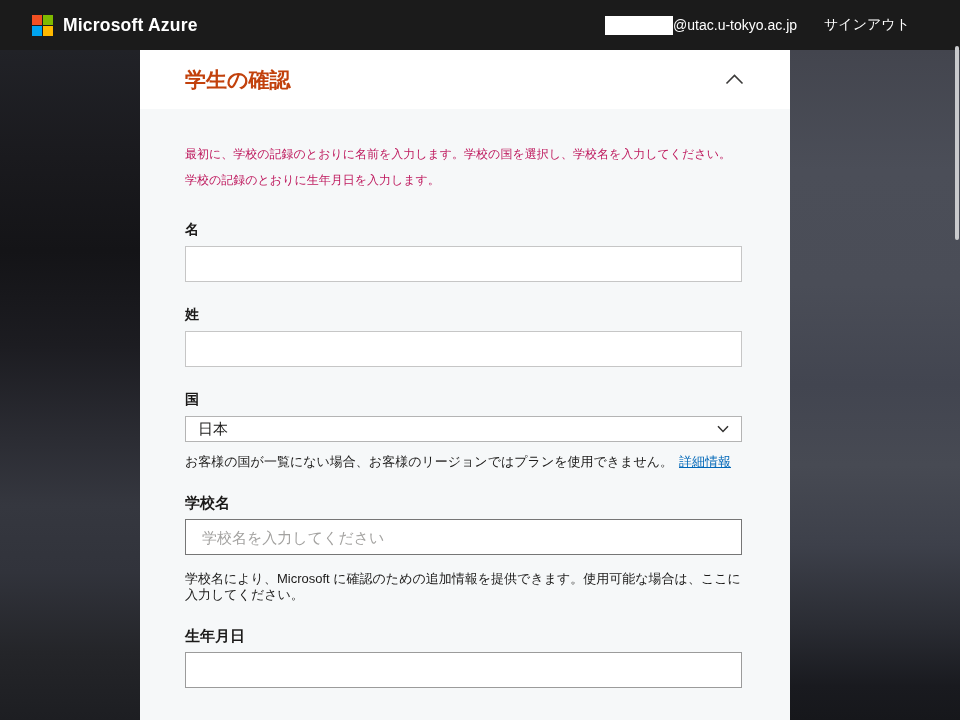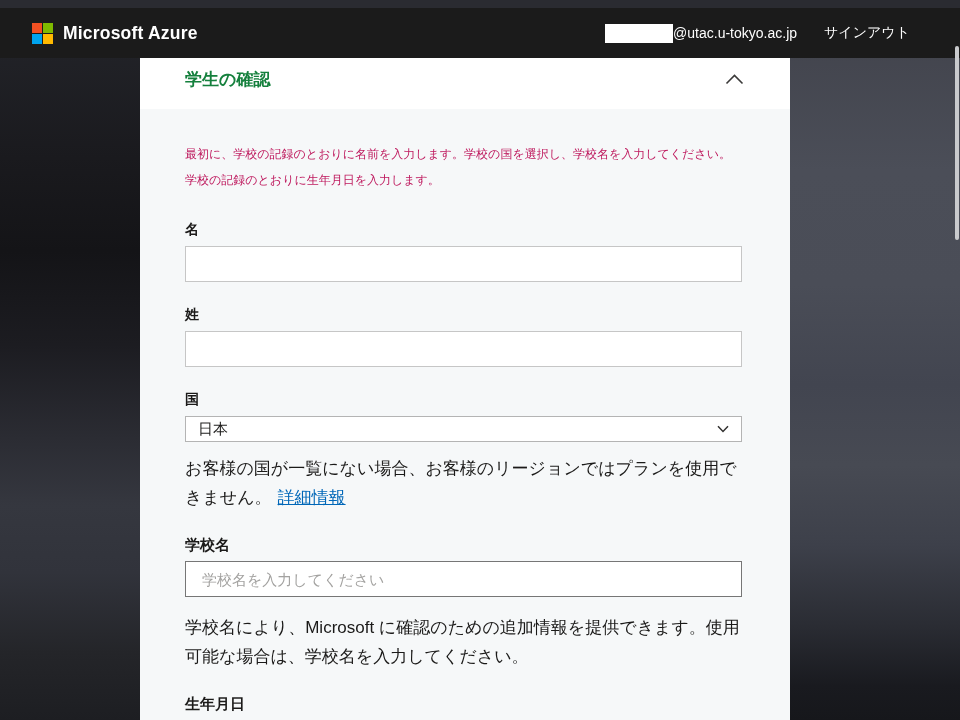--- a/index.html
+++ b/index.html
@@ -23,21 +23,21 @@
   }
   .bg-right {
     right:0; width:170px;
     background:linear-gradient(180deg,
       #43454e 0%, #4b4e58 18%, #4a4d57 35%, #424550 50%,
       #474a53 62%, #3d404a 74%, #2a2c33 86%, #191a1f 95%, #16171b 100%);
   }
 
   
   .topbar {
-    position:absolute; top:8px; left:0; width:960px; height:50px;
+    position:absolute; top:0; left:0; width:960px; height:50px;
     background:#1b1b1b; z-index:5;
     display:flex; align-items:center; justify-content:space-between;
     padding:0 50px 0 32px;
   }
   .brand { display:flex; align-items:center; gap:10px; }
   .ms-logo { display:grid; grid-template-columns:10px 10px; grid-template-rows:10px 10px; gap:1px; }
   .ms-logo i { display:block; }
   .ms-logo .sq-red    { background:#f25022; }
   .ms-logo .sq-green  { background:#7fba00; }
   .ms-logo .sq-blue   { background:#00a4ef; }
@@ -60,21 +60,21 @@
   
   .panel {
     position:absolute; top:50px; left:140px; width:650px; height:670px;
     background:#f6f8f9; z-index:2; overflow:hidden;
   }
   .panel-header {
     height:59px; background:#ffffff;
     display:flex; align-items:center; justify-content:space-between;
     padding:0 42px 0 45px;
   }
-  .panel-title { font-size:17px; font-weight:700; color:#15803d; }
+  .panel-title { font-size:21px; font-weight:700; color:#c2410c; }
   .collapse-btn {
     background:none; border:none; cursor:pointer; padding:4px; line-height:0;
   }
   .panel-body { padding:32px 48px 10px 45px; }
 
   .intro { font-size:12px; line-height:26px; color:#be185d; margin-bottom:26px; }
 
   .form-group { margin-bottom:22px; }
   .field-label {
     display:block; font-size:14px; font-weight:600; color:#1b1a19;
@@ -90,21 +90,21 @@
   }
   .text-input::placeholder { color:#a3a2a0; opacity:1; }
 
   .select-box {
     width:100%; height:26px; background:#ffffff;
     border:1px solid #b4b4b4;
     display:flex; align-items:center; justify-content:space-between;
     padding:0 12px; font-size:15px; color:#1b1a19; cursor:pointer;font-family:Liberation Serif, serif;
   }
 
-  .help-text { font-size:17px; line-height:29px; color:#1b1a19; margin-top:12px; }
+  .help-text { font-size:13px; line-height:16px; color:#1b1a19; margin-top:12px; }
   .help-text.tight { margin-top:16px; }
   .inline-link { color:#0067b8; text-decoration:underline; cursor:pointer; margin-left:6px; }
 
   .date-box {
     width:100%; height:36px; background:#ffffff;
     border:1px solid #9b9b9b;
     display:flex; align-items:center; justify-content:space-between;
     padding:0 11px; position:relative;
   }
 </style>
@@ -161,21 +161,21 @@
         <svg width="12" height="8" viewBox="0 0 12 8">
           <polyline points="1,1.2 6,6.4 11,1.2" fill="none" stroke="#323130" stroke-width="1.5"></polyline>
         </svg>
       </div>
       <p class="help-text"><span>お客様の国が一覧にない場合、お客様のリージョンではプランを使用できません。</span><a class="inline-link">詳細情報</a></p>
     </div>
 
     <div class="form-group">
       <label class="field-label strong">学校名</label>
       <input class="text-input" type="text" style="border-color: rgb(118, 118, 118); padding-left: 16px;" placeholder="学校名を入力してください">
-      <p class="help-text tight">学校名により、Microsoft に確認のための追加情報を提供できます。使用可能な場合は、学校名を入力してください。</p>
+      <p class="help-text tight">学校名により、Microsoft に確認のための追加情報を提供できます。使用可能な場合は、ここに入力してください。</p>
     </div>
 
     <div class="form-group">
       <label class="field-label strong">生年月日</label>
       <div class="date-box">
         
         
       </div>
     </div>
   </div>

